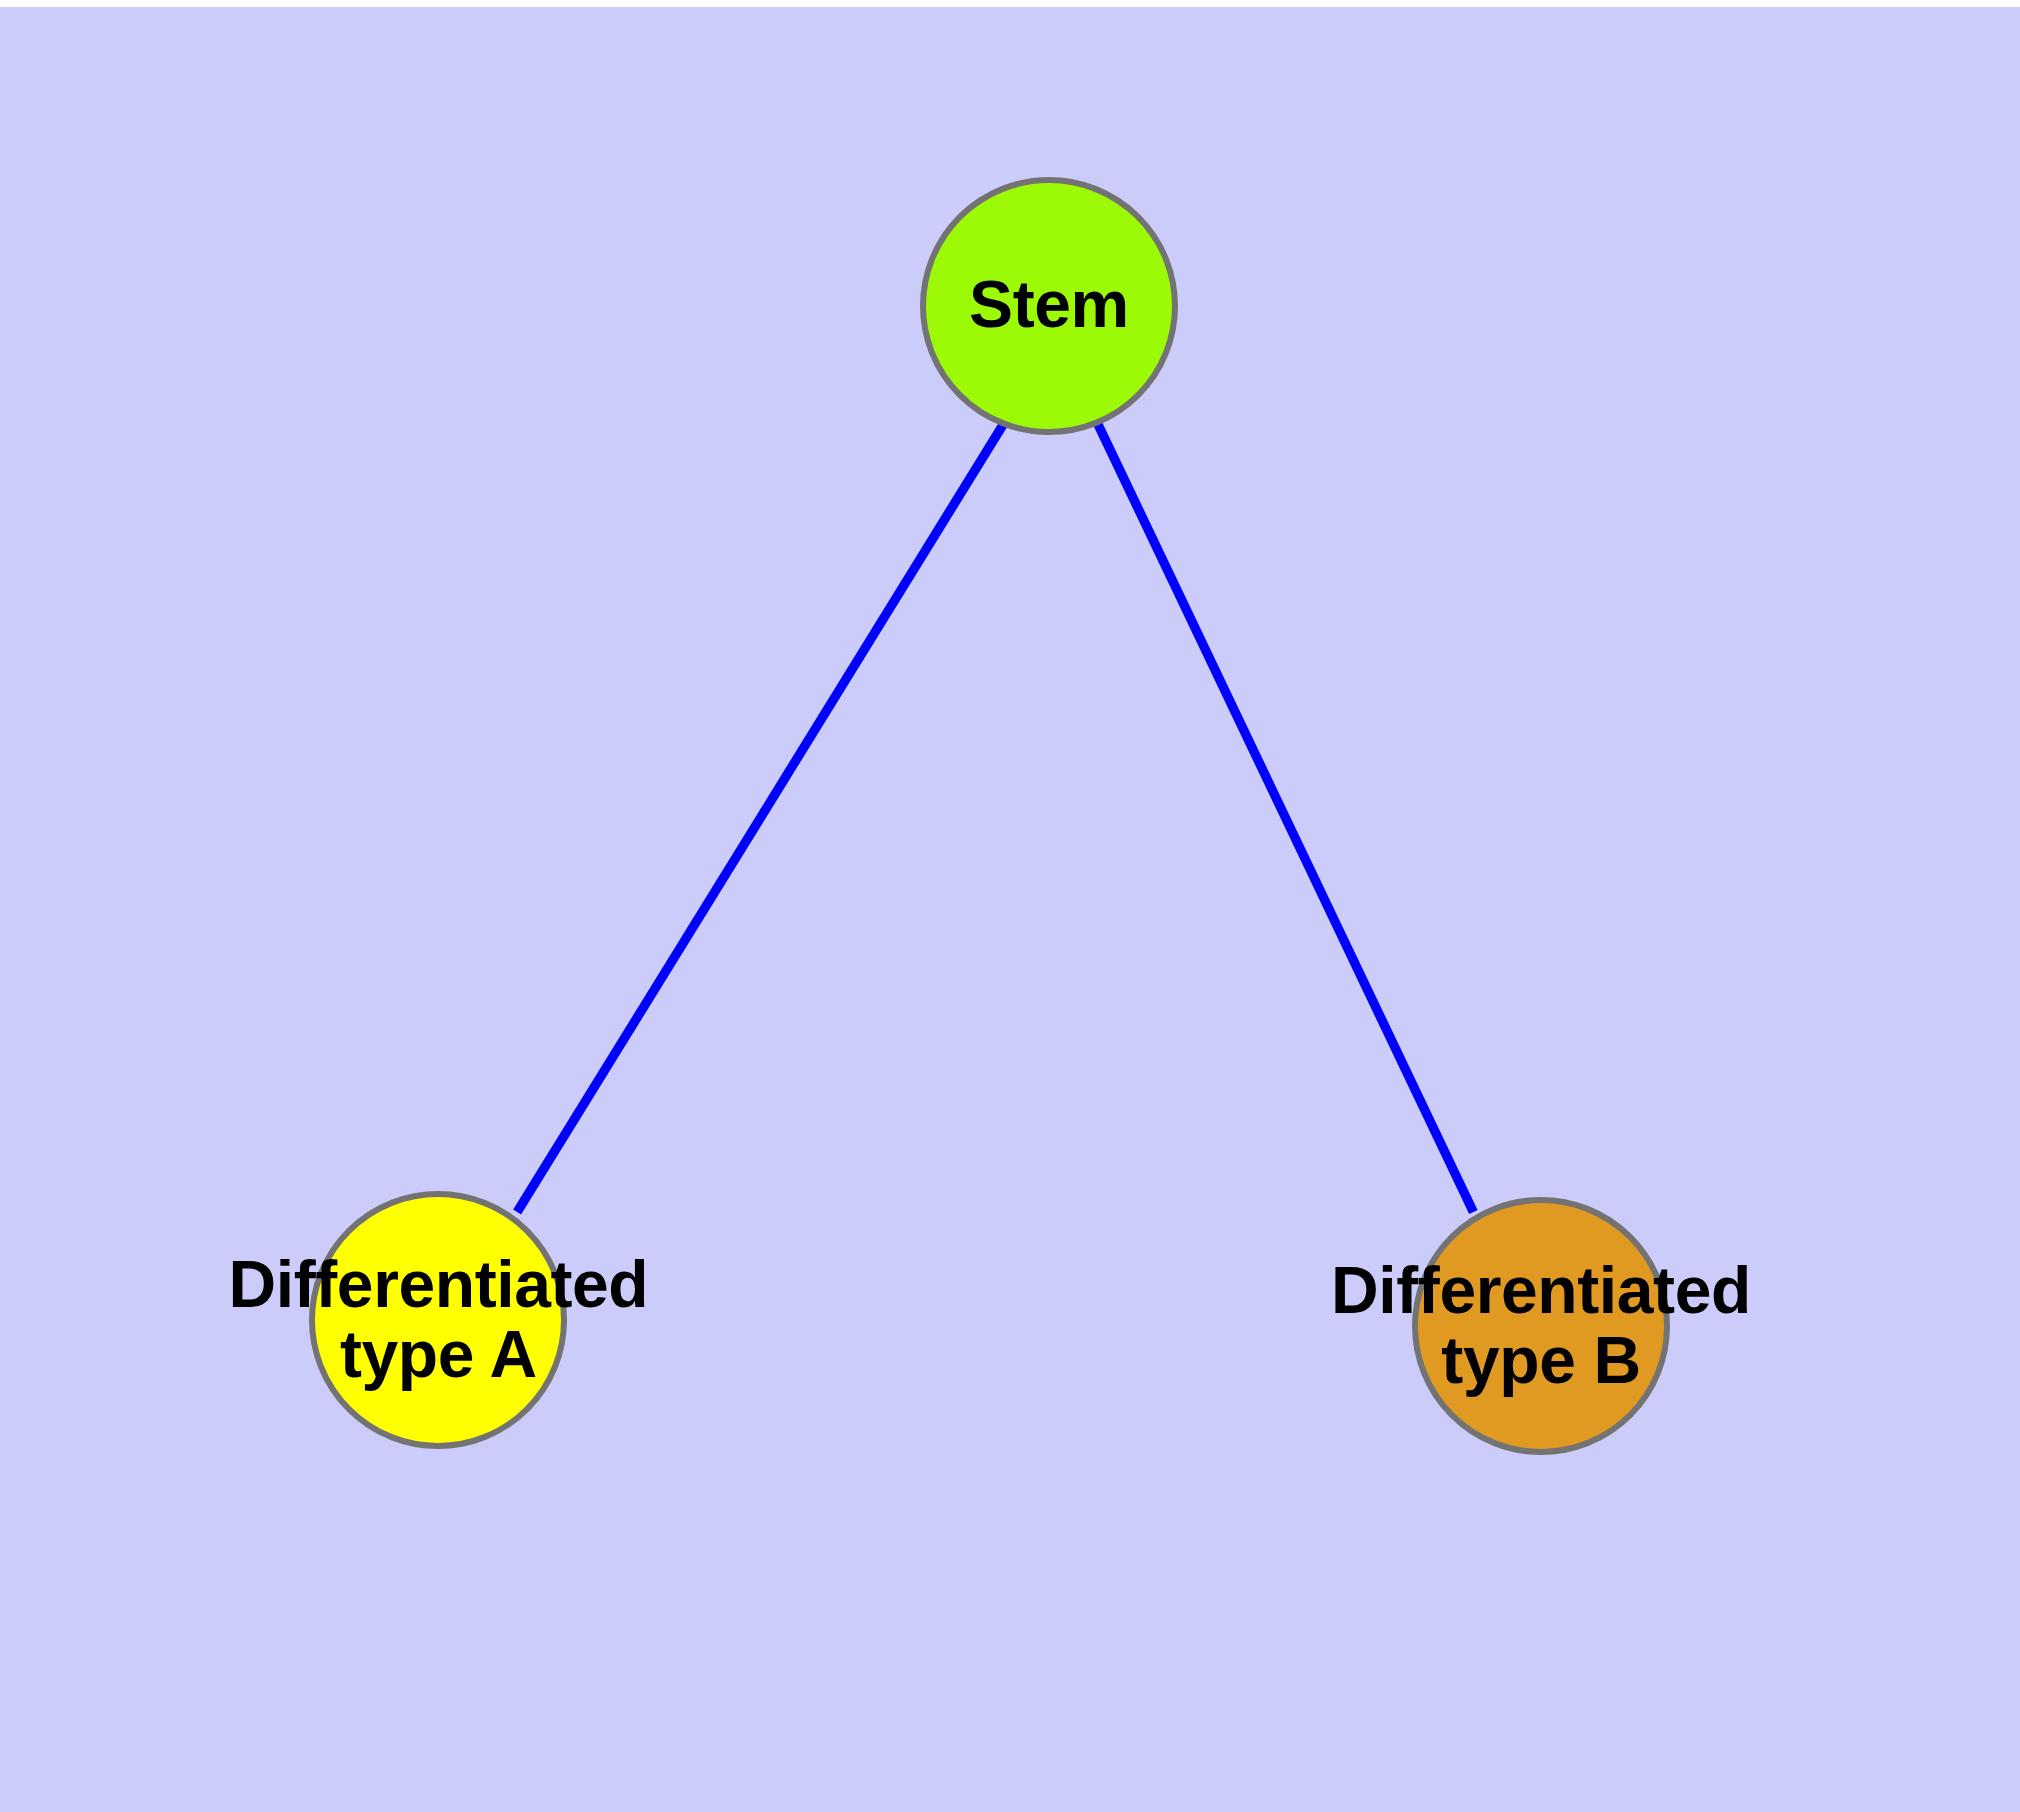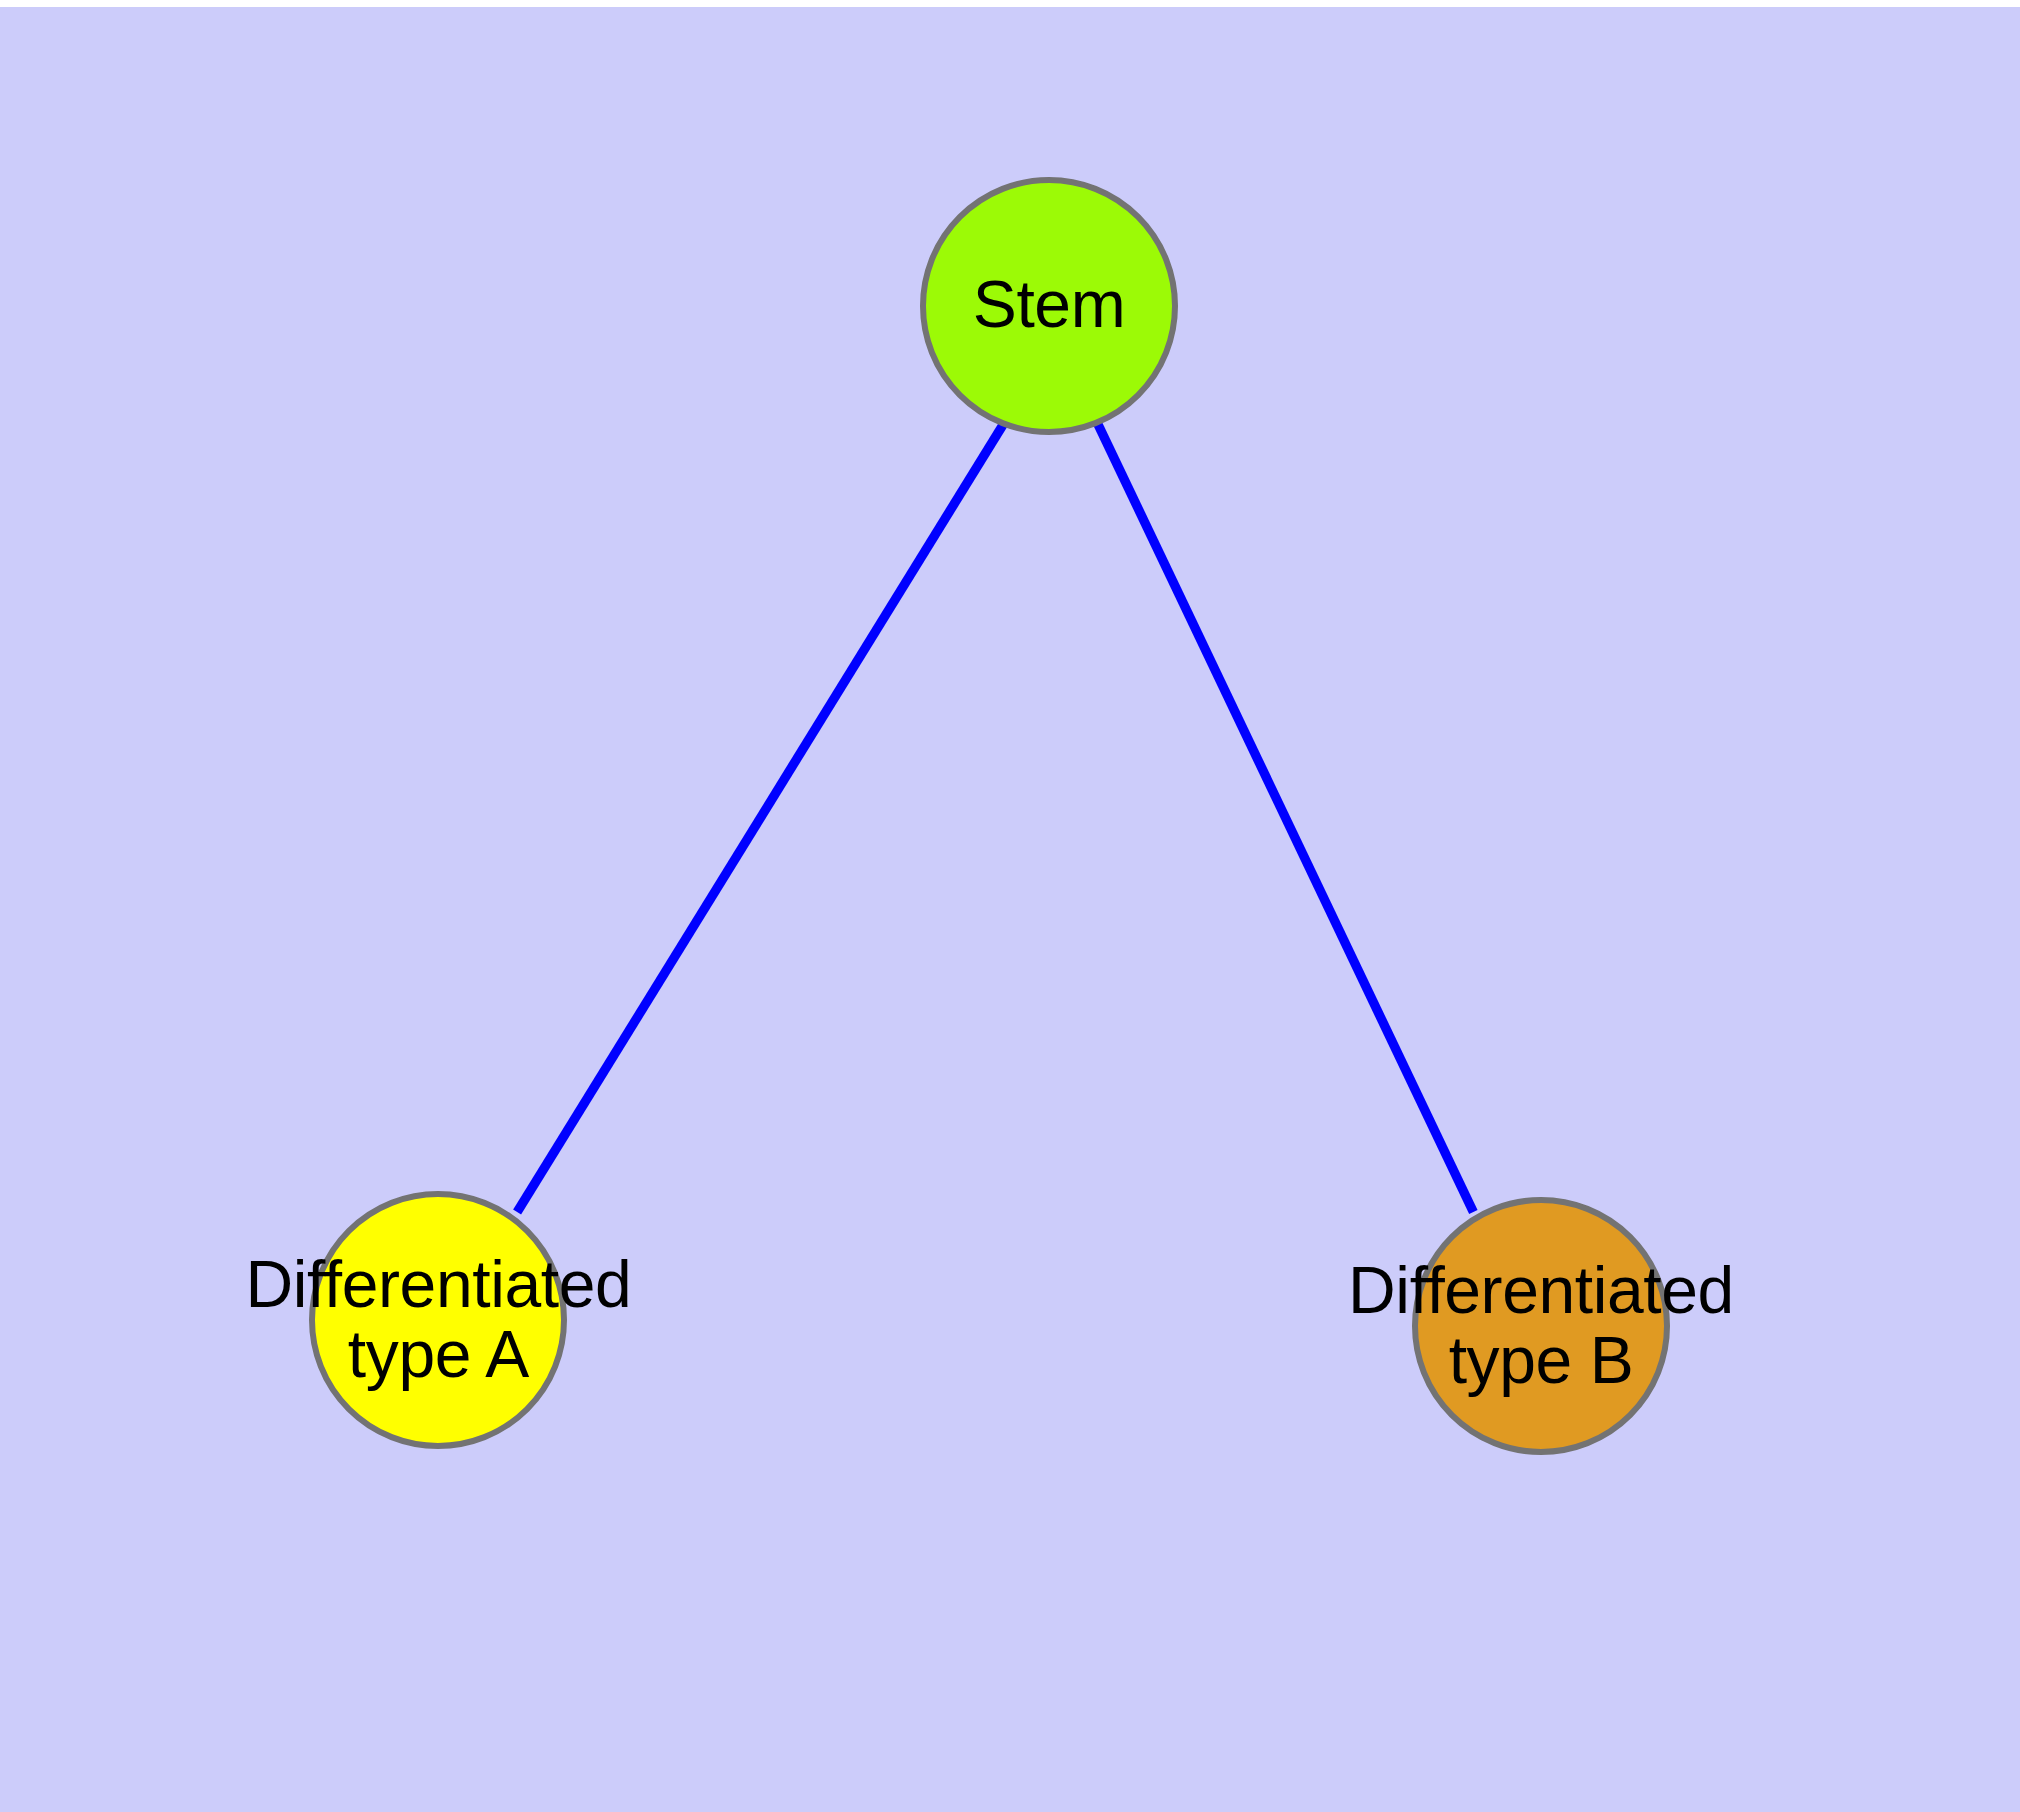--- a/index.html
+++ b/index.html
@@ -32,21 +32,21 @@
   }
   .node {
     position: absolute;
     box-sizing: border-box;
     border-radius: 50%;
     border: 6px solid #737373;
   }
   .node-label {
     position: absolute;
     text-align: center;
-    font-weight: normal;
+    font-weight: bold;
     font-size: 66px;
     line-height: 1.06;
     color: #000000;
     white-space: pre;
     letter-spacing: -0.4px;
   }
 </style>
 </head>
 <body>
 

